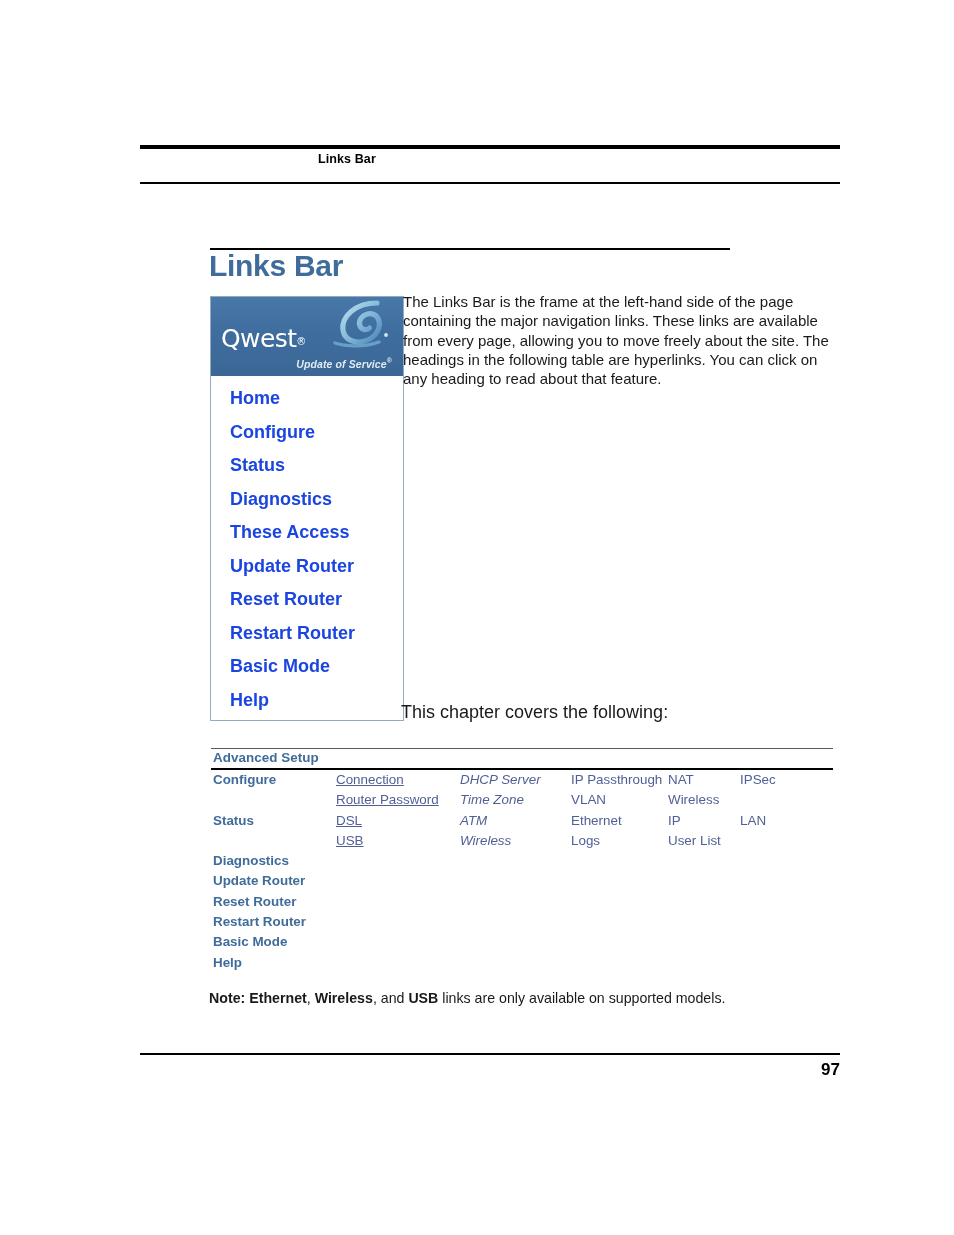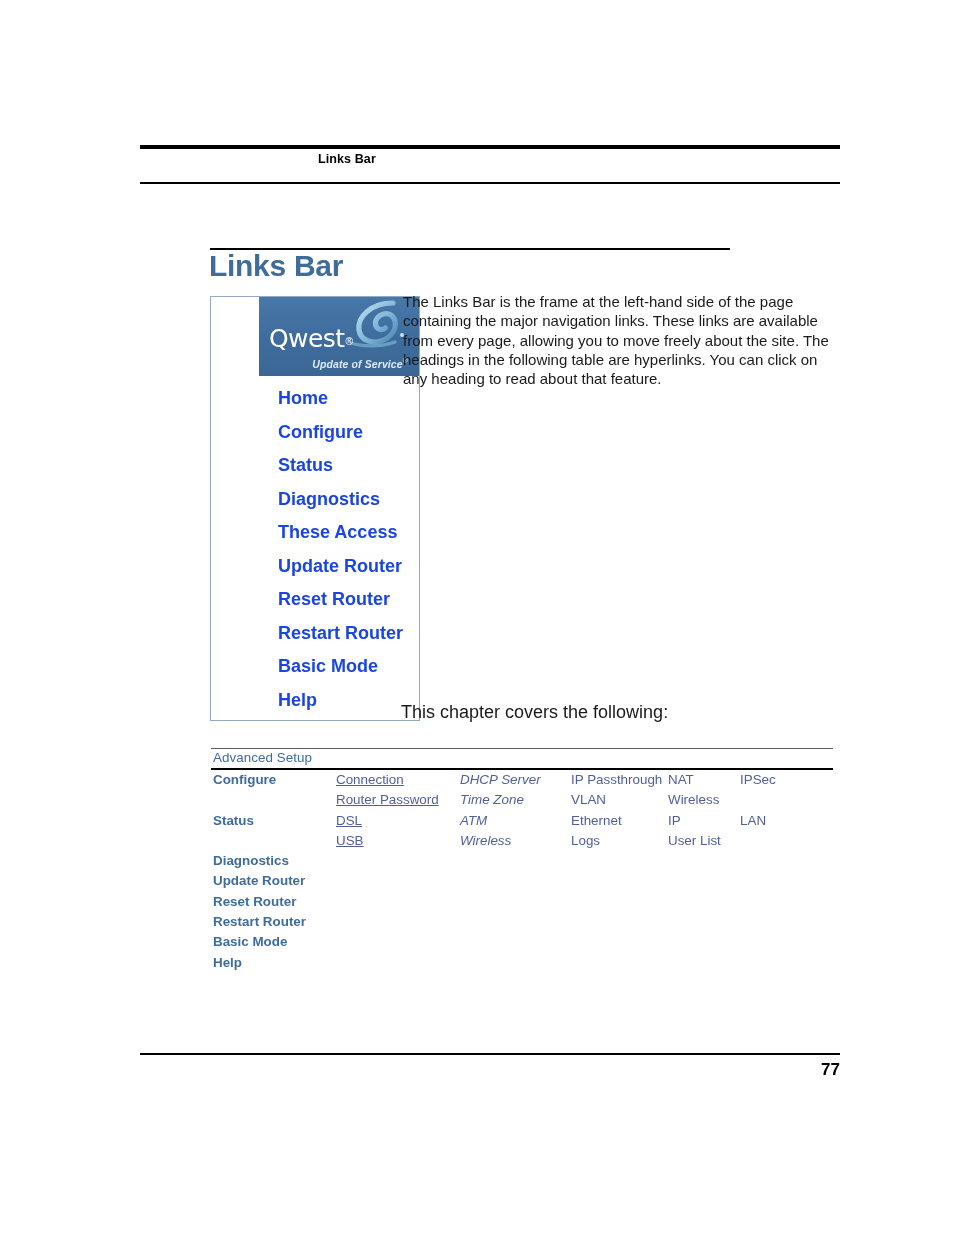--- a/index.html
+++ b/index.html
@@ -58,26 +58,25 @@
     font-size: 30px;
     font-weight: bold;
     color: #3f6c9a;
     letter-spacing: -0.3px;
   }
 
   
   .linksbar-panel {
     position: absolute;
     left: 210px; top: 296px;
-    width: 210px;
+    width: 194px;
     height: 425px;
     box-sizing: border-box;
     border: 1px solid #93a9c4;
     background: #ffffff;
-    padding-left: 48px;
   }
   .qwest-logo {
     position: relative;
     height: 79px;
     background: linear-gradient(180deg, #4878a8 0%, #3f6d9e 45%, #3a6795 100%);
     overflow: hidden;
   }
   .qwest-logo .swoosh {
     position: absolute;
     right: 4px;
@@ -156,21 +155,21 @@
   .tbl-rule-thick {
     position: absolute;
     left: 211px; top: 768px;
     width: 622px; height: 1.7px;
     background: #000000;
   }
   .tbl-section {
     position: absolute;
     left: 213px; top: 750px;
     font-size: 13.4px;
-    font-weight: normal;
+    font-weight: bold;
     color: #3f6c9a;
     letter-spacing: 0.05px;
   }
   .grid {
     position: absolute;
     left: 213px;
     top: 770px;
     width: 620px;
   }
   .grid-row {
@@ -324,17 +323,18 @@
     </div>
     <div class="grid-row">
       <span class="cell hd c0">Basic Mode</span>
     </div>
     <div class="grid-row">
       <span class="cell hd c0">Help</span>
     </div>
 
   </div>
 
+  <div class="note"><b>Note: </b><b>Ethernet</b><span>, </span><b>Wireless</b><span>, and </span><b>USB</b><span> links are only available on supported models.</span></div>
 
   <div class="ftr-rule"></div>
-  <div class="ftr-page">77</div>
+  <div class="ftr-page">97</div>
 
 </div>
 
 </body></html>

